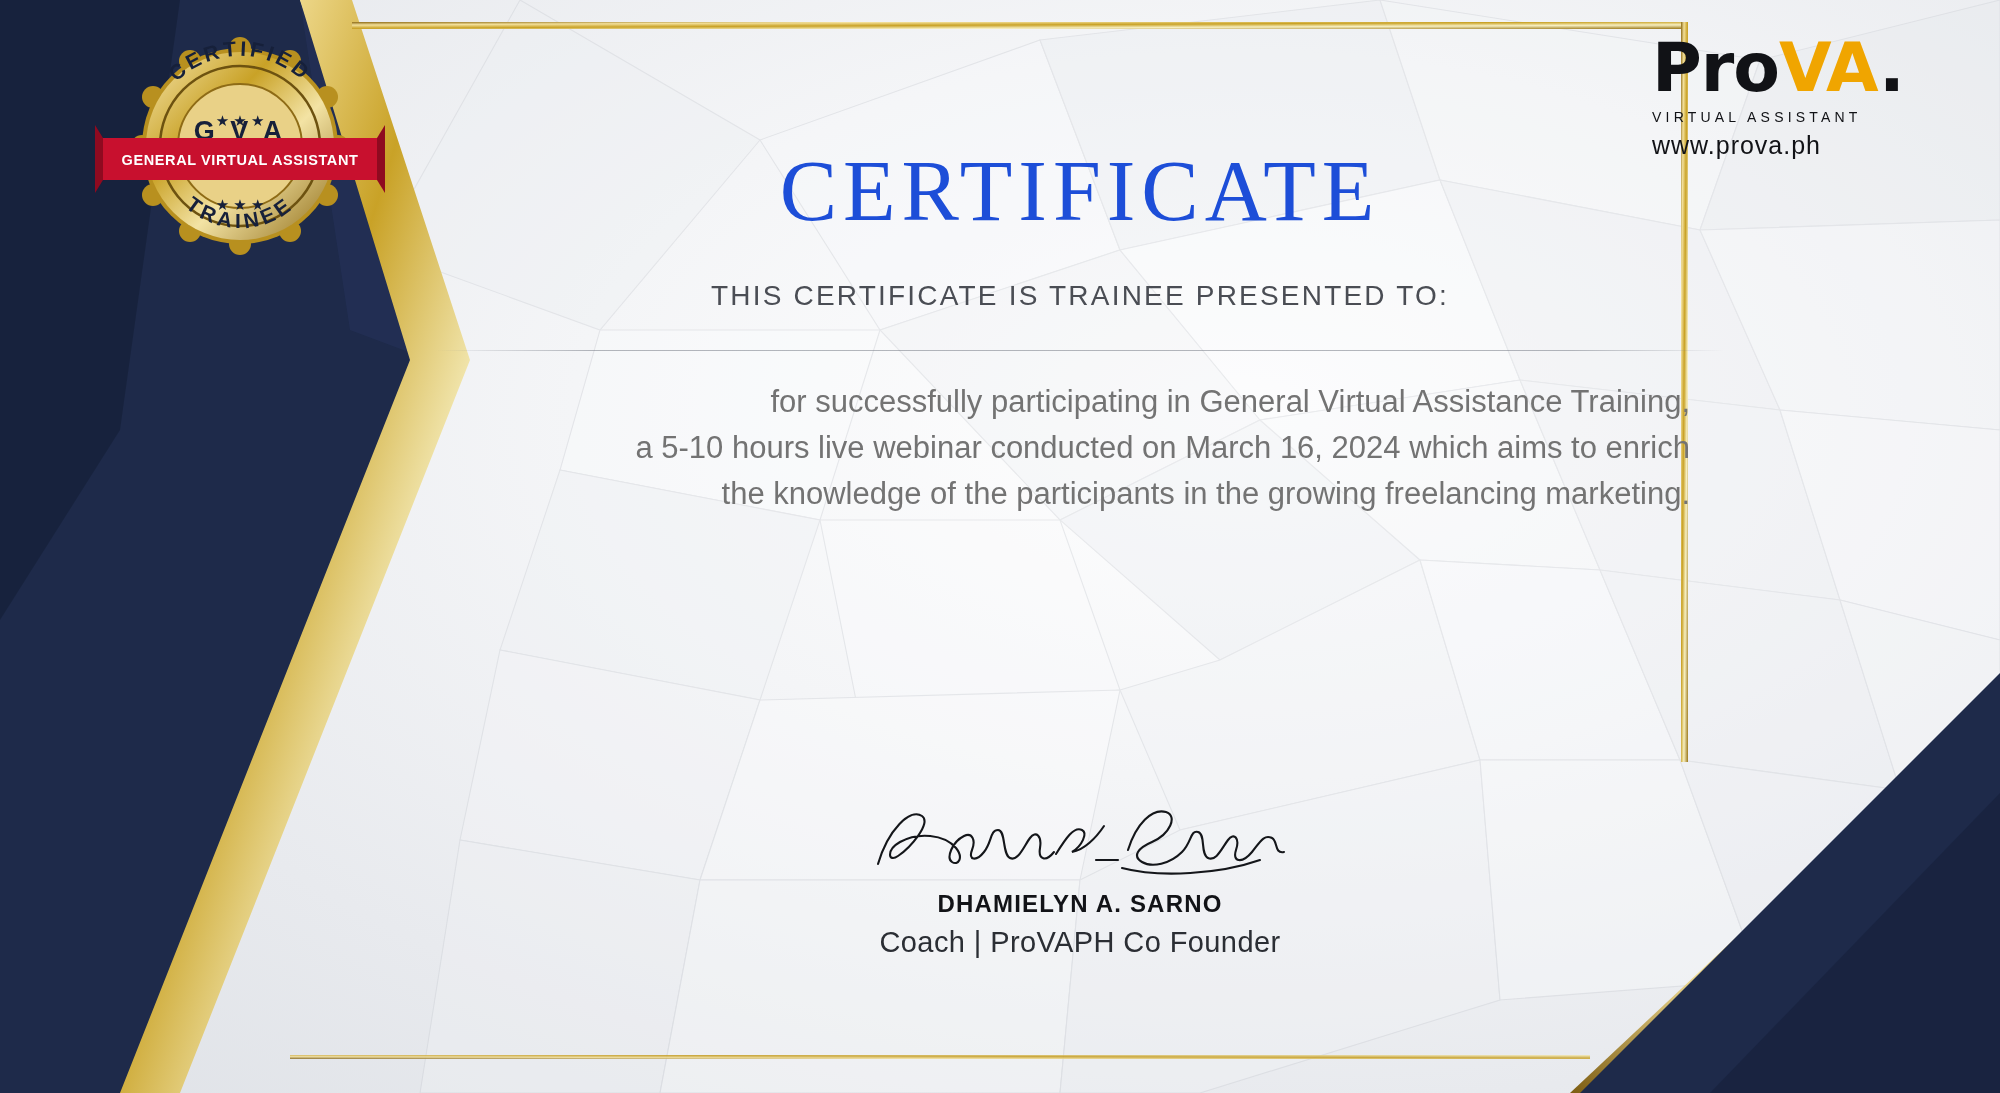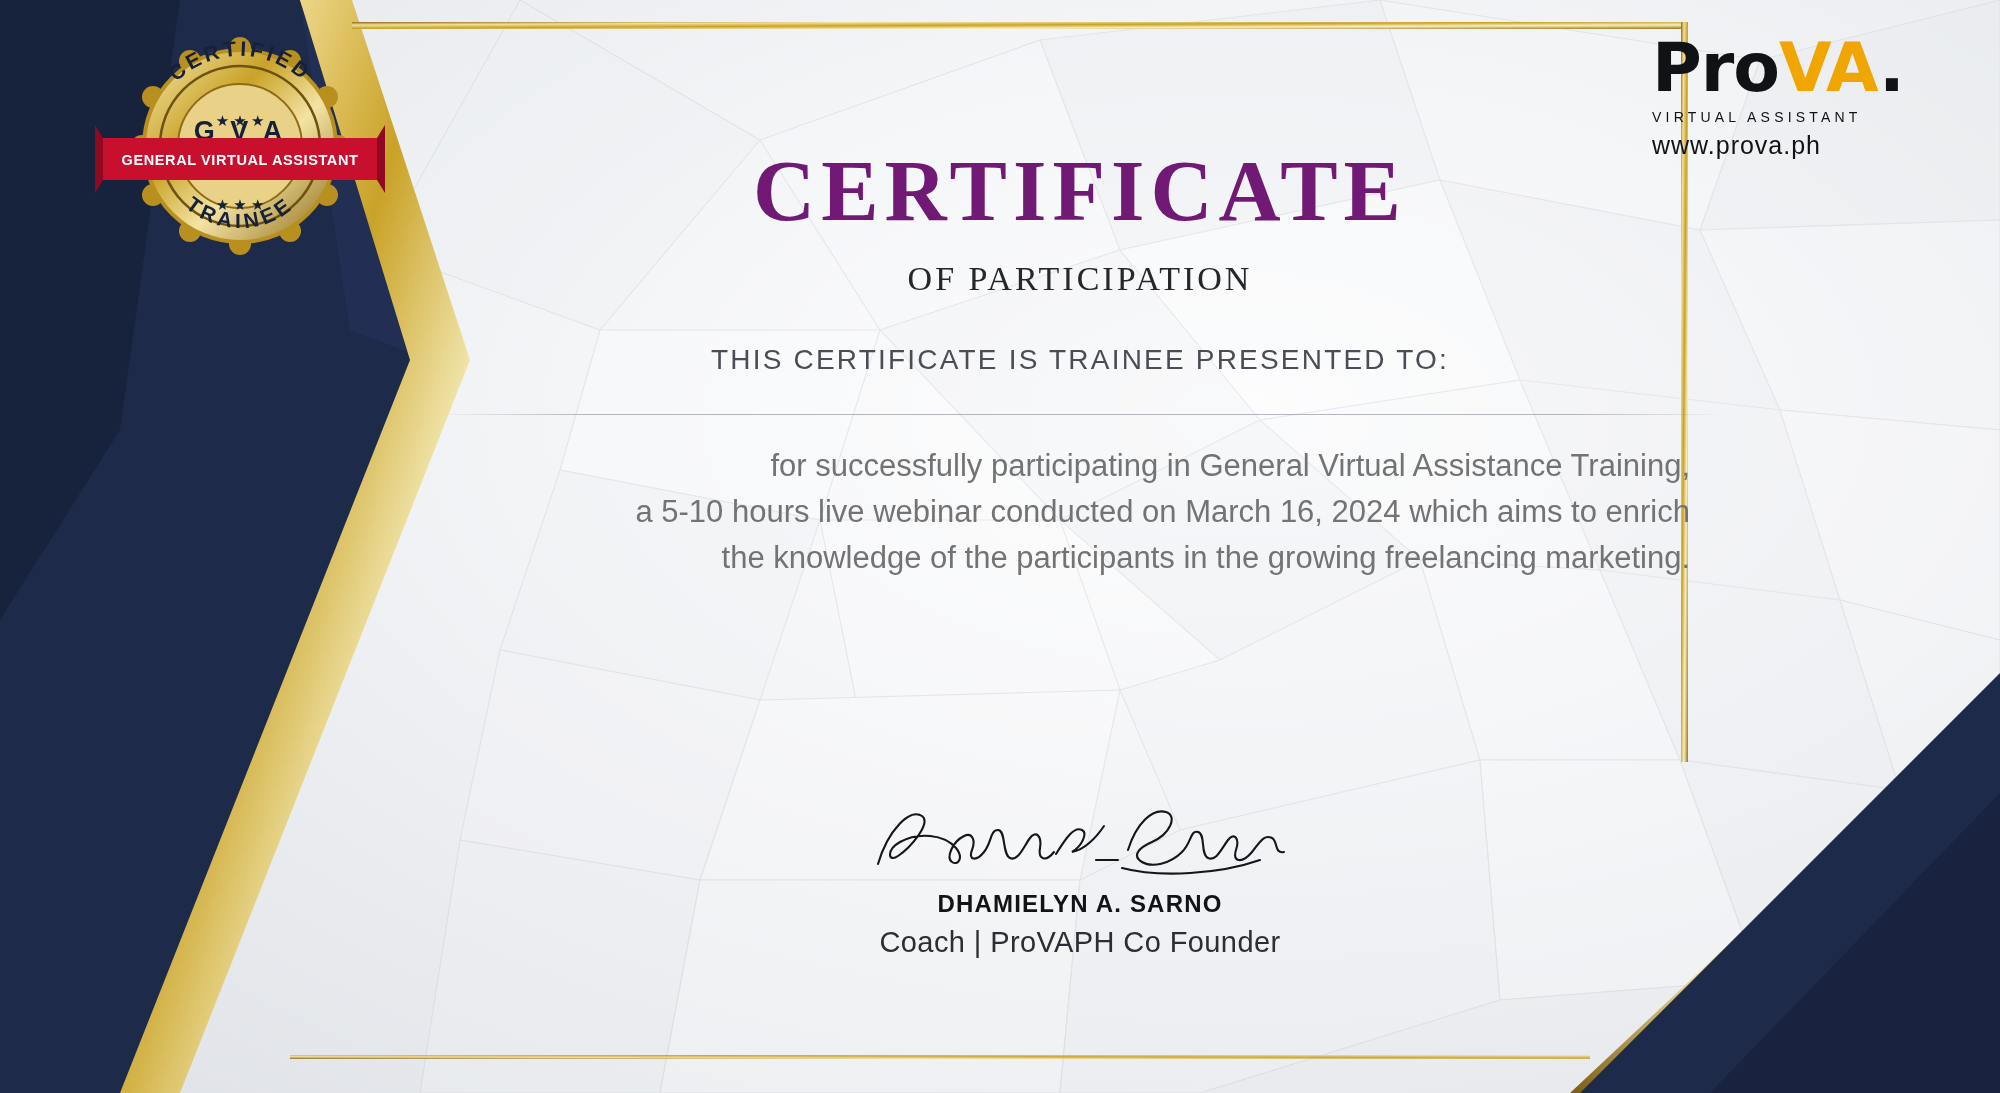--- a/index.html
+++ b/index.html
@@ -64,23 +64,23 @@
     width: 1300px;
     height: 1093px;
     text-align: center;
   }
 
   .title {
     margin-top: 148px;
     font-family: "Liberation Serif", serif;
     font-size: 86px;
     letter-spacing: 6px;
-    color: #701a75;
+    color: #1d4ed8;
     line-height: 1;
-    font-weight: 700;
+    font-weight: 400;
   }
   .subtitle {
     margin-top: 26px;
     font-family: "Liberation Serif", serif;
     font-size: 34px;
     letter-spacing: 3px;
     color: #25272b;
   }
   .presented {
     margin-top: 46px;
@@ -341,21 +341,20 @@
   <div class="logo">
     <div class="logo-main">
       <span>Pro</span><span class="logo-va">VA</span><span style="color:#111216;">.</span>
     </div>
     <div class="logo-sub">VIRTUAL ASSISTANT</div>
     <div class="logo-url">www.prova.ph</div>
   </div>
 
   <div class="content">
     <div class="title">CERTIFICATE</div>
-    <div class="subtitle">OF PARTICIPATION</div>
     <div class="presented">THIS CERTIFICATE IS TRAINEE PRESENTED TO:</div>
     <div class="divider"></div>
     <div class="body-text">
       <div>for successfully participating in General Virtual Assistance Training,</div>
       <div>a 5-10 hours live webinar conducted on March 16, 2024 which aims to enrich</div>
       <div>the knowledge of the participants in the growing freelancing marketing.</div>
     </div>
 
     <div class="sig-block">
       <div class="sig-script">

